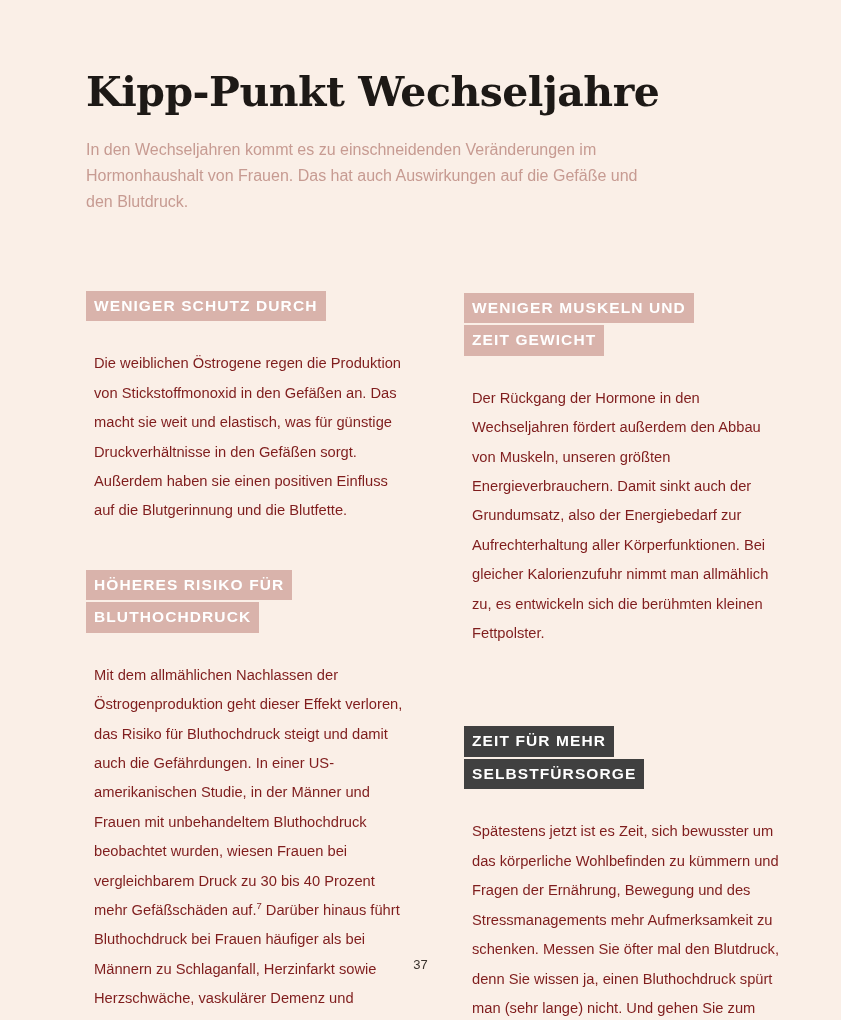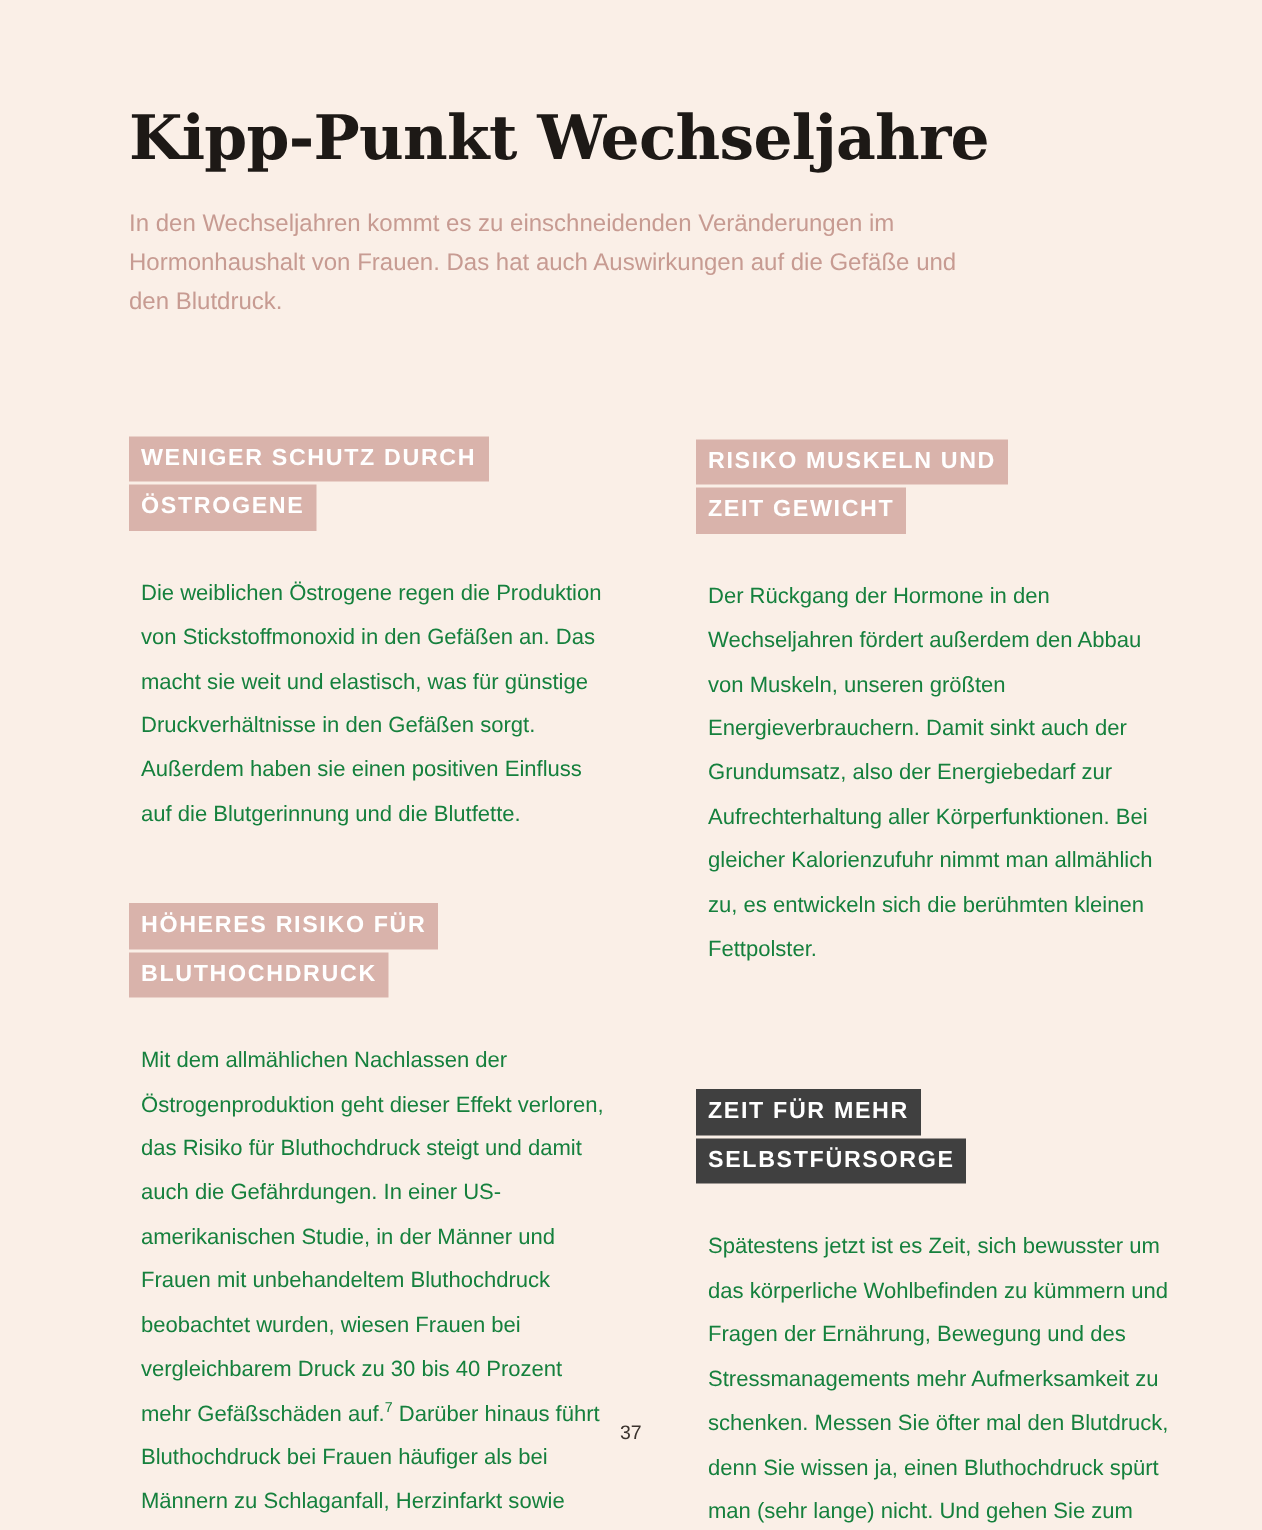--- a/index.html
+++ b/index.html
@@ -64,74 +64,73 @@
     line-height: 1.0;
     padding: 7px 8px 8px 8px;
     margin-bottom: 2px;
   }
   .sec-head.pale .ln {
     background: #404040;
   }
   .body-text {
     font-size: 14.7px;
     line-height: 2.0;
-    color: #15803d;
+    color: #7f1d1d;
     margin: 0 0 44px 0;
     padding-left: 8px;
   }
   .body-text.last { margin-bottom: 0; }
   .sup {
     font-size: 9.5px;
     vertical-align: super;
     line-height: 0;
   }
   .spacer-lg { height: 22px; }
   .pagenum {
     position: absolute;
     left: 0;
     right: 0;
-    bottom: 58px;
+    bottom: 48px;
     text-align: center;
     font-size: 13px;
     color: #3a332e;
   }
 </style>
 </head>
 <body>
 
 <div class="page">
 
   <h1 class="title">Kipp-Punkt Wechseljahre</h1>
 
   <p class="intro">In den Wechseljahren kommt es zu einschneidenden Veränderungen im Hormonhaushalt von Frauen. Das hat auch Auswirkungen auf die Gefäße und den Blutdruck.</p>
 
   <div class="columns">
 
     <div class="col col-left">
 
       <div class="sec-head">
         <span class="ln">WENIGER SCHUTZ DURCH</span><br>
-        <span class="ln">ÖSTROGENE</span>
       </div>
 
       <p class="body-text">Die weiblichen Östrogene regen die Produktion von Stickstoffmonoxid in den Gefäßen an. Das macht sie weit und elastisch, was für günstige Druckverhältnisse in den Gefäßen sorgt. Außerdem haben sie einen positiven Einfluss auf die Blutgerinnung und die Blutfette.</p>
 
       <div class="sec-head">
         <span class="ln">HÖHERES RISIKO FÜR</span><br>
         <span class="ln">BLUTHOCHDRUCK</span>
       </div>
 
       <p class="body-text last"><span>Mit dem allmählichen Nachlassen der Östrogenproduktion geht dieser Effekt verloren, das Risiko für Bluthochdruck steigt und damit auch die Gefährdungen. In einer US-amerikanischen Studie, in der Männer und Frauen mit unbehandeltem Bluthochdruck beobachtet wurden, wiesen Frauen bei vergleichbarem Druck zu 30 bis 40 Prozent mehr Gefäßschäden auf.</span><span class="sup">7</span><span> Darüber hinaus führt Bluthochdruck bei Frauen häufiger als bei Männern zu Schlaganfall, Herzinfarkt sowie Herzschwäche, vaskulärer Demenz und Nierenproblemen.</span></p>
 
     </div>
 
     <div class="col col-right">
 
       <div class="sec-head">
-        <span class="ln">RISIKO MUSKELN UND</span><br>
+        <span class="ln">WENIGER MUSKELN UND</span><br>
         <span class="ln">ZEIT GEWICHT</span>
       </div>
 
       <p class="body-text">Der Rückgang der Hormone in den Wechseljahren fördert außerdem den Abbau von Muskeln, unseren größten Energieverbrauchern. Damit sinkt auch der Grundumsatz, also der Energiebedarf zur Aufrechterhaltung aller Körperfunktionen. Bei gleicher Kalorienzufuhr nimmt man allmählich zu, es entwickeln sich die berühmten kleinen Fettpolster.</p>
 
       <div class="spacer-lg"></div>
 
       <div class="sec-head pale">
         <span class="ln">ZEIT FÜR MEHR</span><br>
         <span class="ln">SELBSTFÜRSORGE</span>

